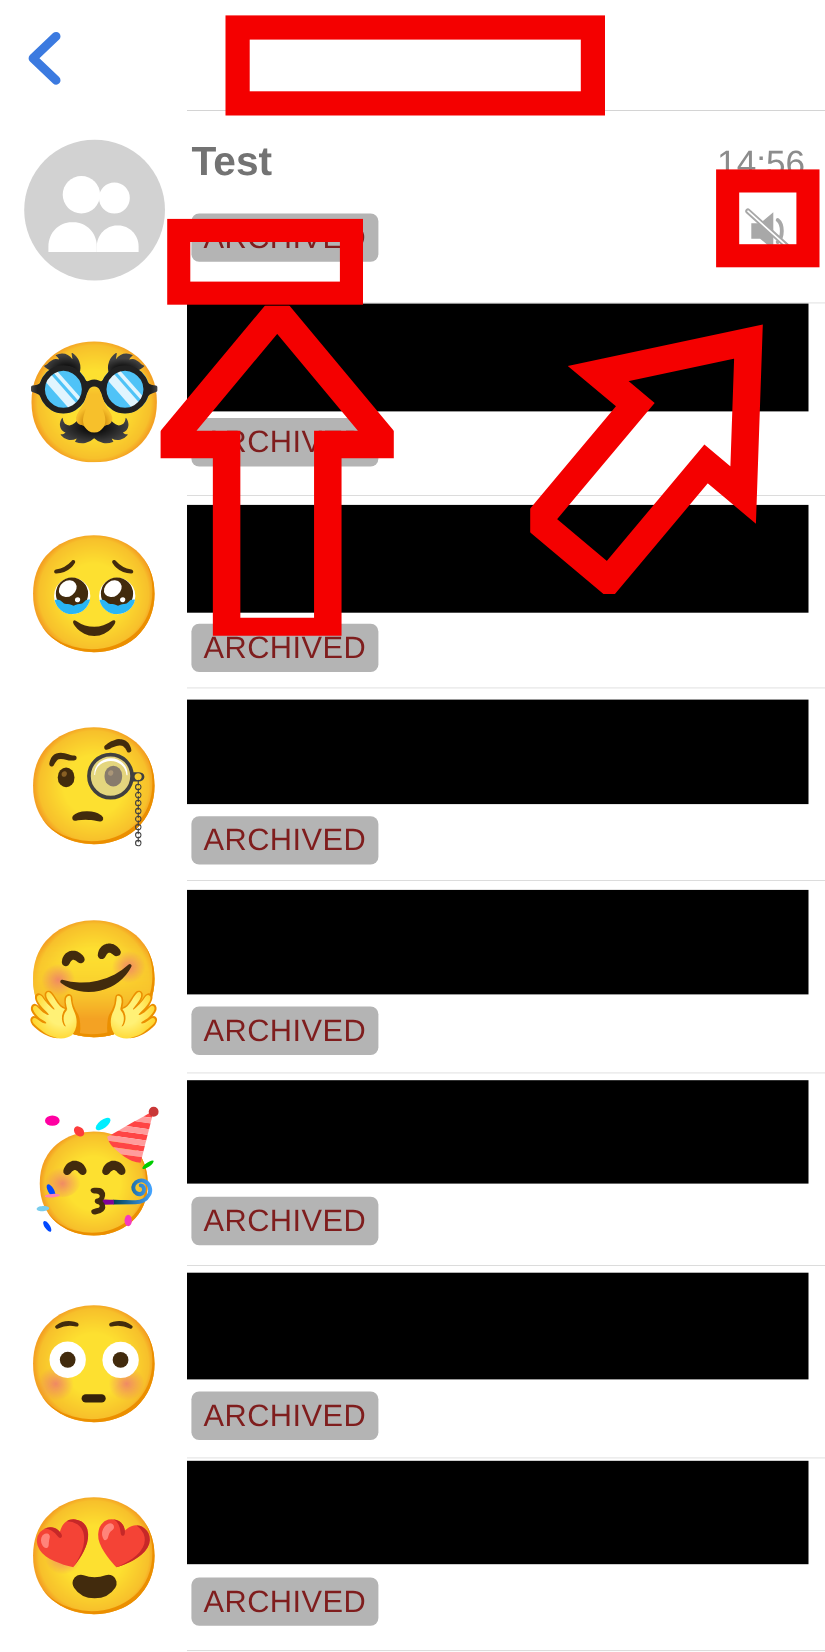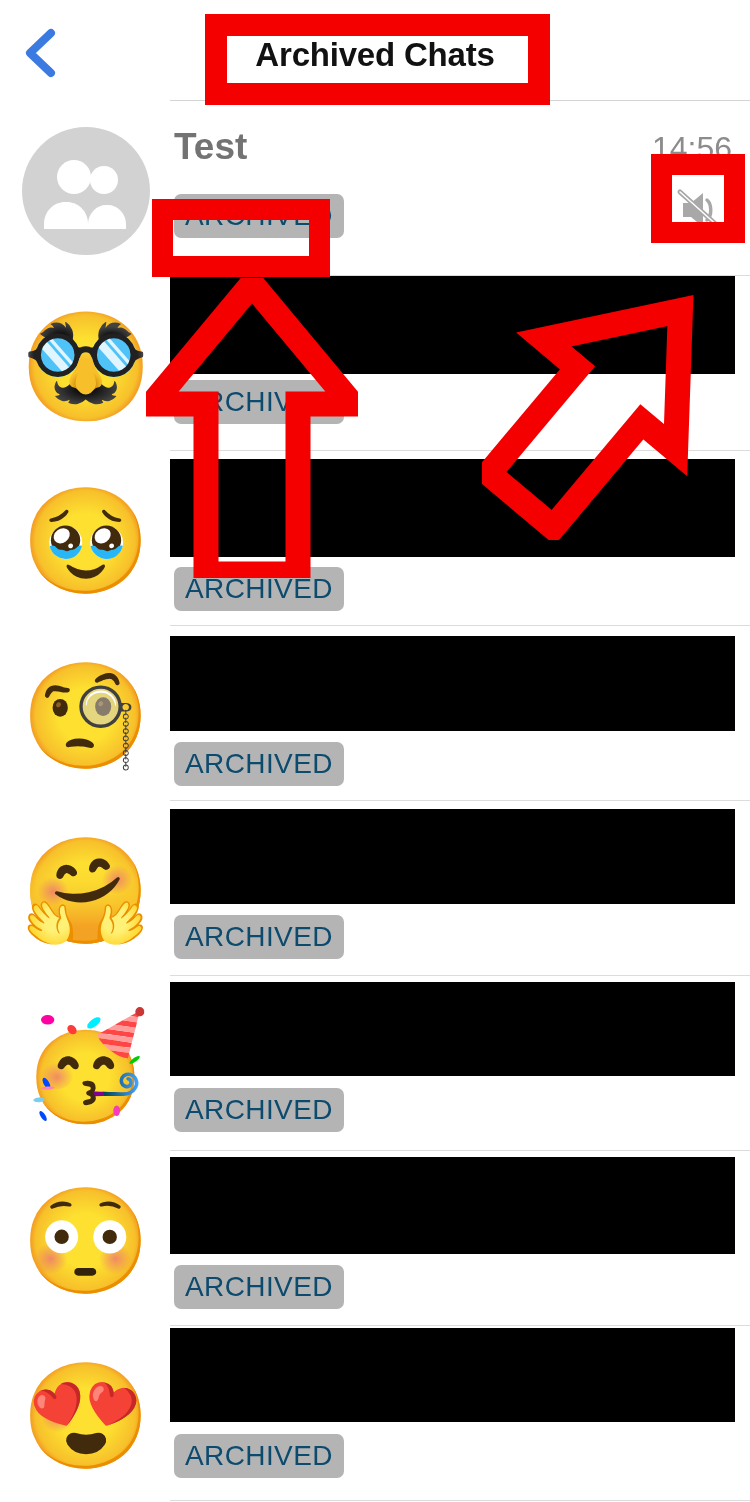--- a/index.html
+++ b/index.html
@@ -144,21 +144,21 @@
     left: 0px;
     background: #000000;
   }
   .archived-badge {
     position: absolute;
     left: 4px;
     height: 44px;
     padding: 0 11px;
     border-radius: 7px;
     background: #b4b4b4;
-    color: #0c4a6e;
+    color: #7f1d1d;
     font-size: 28px;
     font-weight: normal;
     letter-spacing: 0.4px;
     line-height: 44px;
     white-space: nowrap;
   }
 
   
   .annotation-layer {
     position: absolute;
@@ -182,21 +182,20 @@
 <body>
 
 <div id="screen">
 
   <div class="navbar">
     <div class="back-button">
       <svg class="back-chevron" width="40" height="52" viewBox="0 0 40 52">
         <polyline points="30,6 9,26 30,46" fill="none" stroke="#3b7ae0" stroke-width="8" stroke-linecap="round" stroke-linejoin="round"></polyline>
       </svg>
     </div>
-    <div class="nav-title">Archived Chats</div>
     <div class="navbar-sep"></div>
   </div>
 
   <div class="chat-list">
 
     <div class="chat-row">
       <div class="avatar-wrap">
         <div class="avatar-group">
           <svg width="128" height="128" viewBox="0 0 128 128">
             <circle cx="52" cy="50" r="17" fill="#ffffff"></circle>

